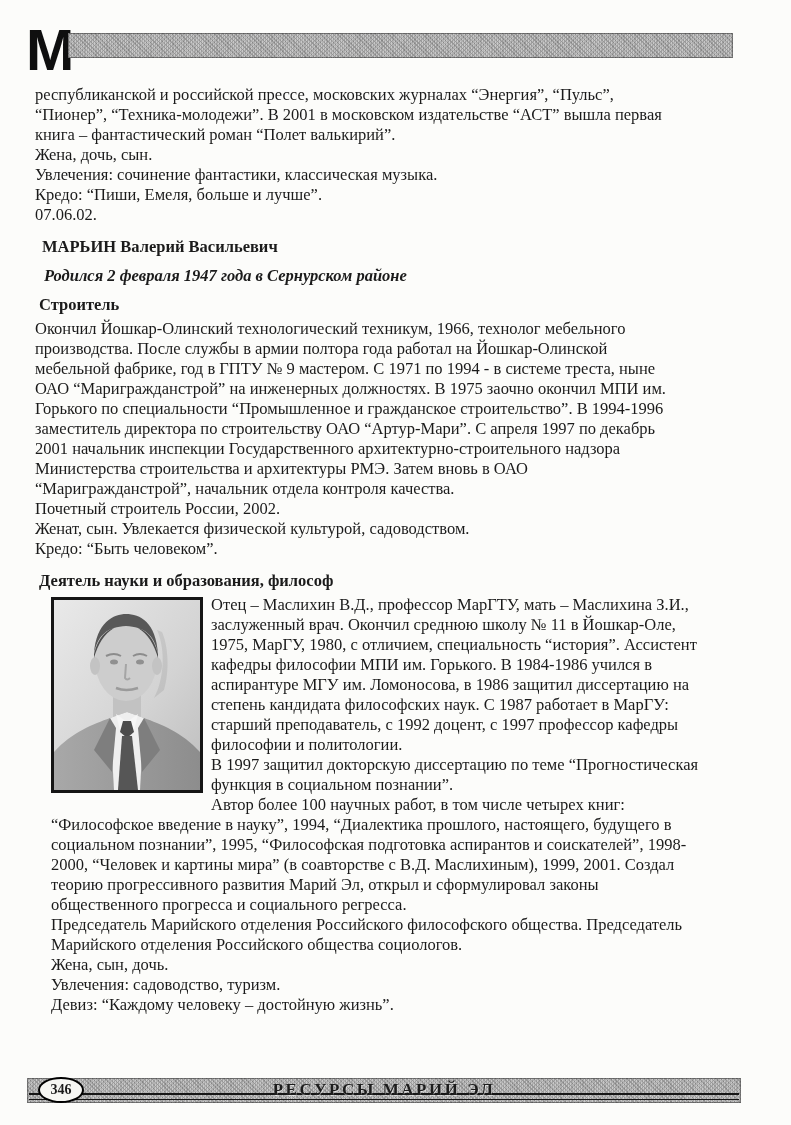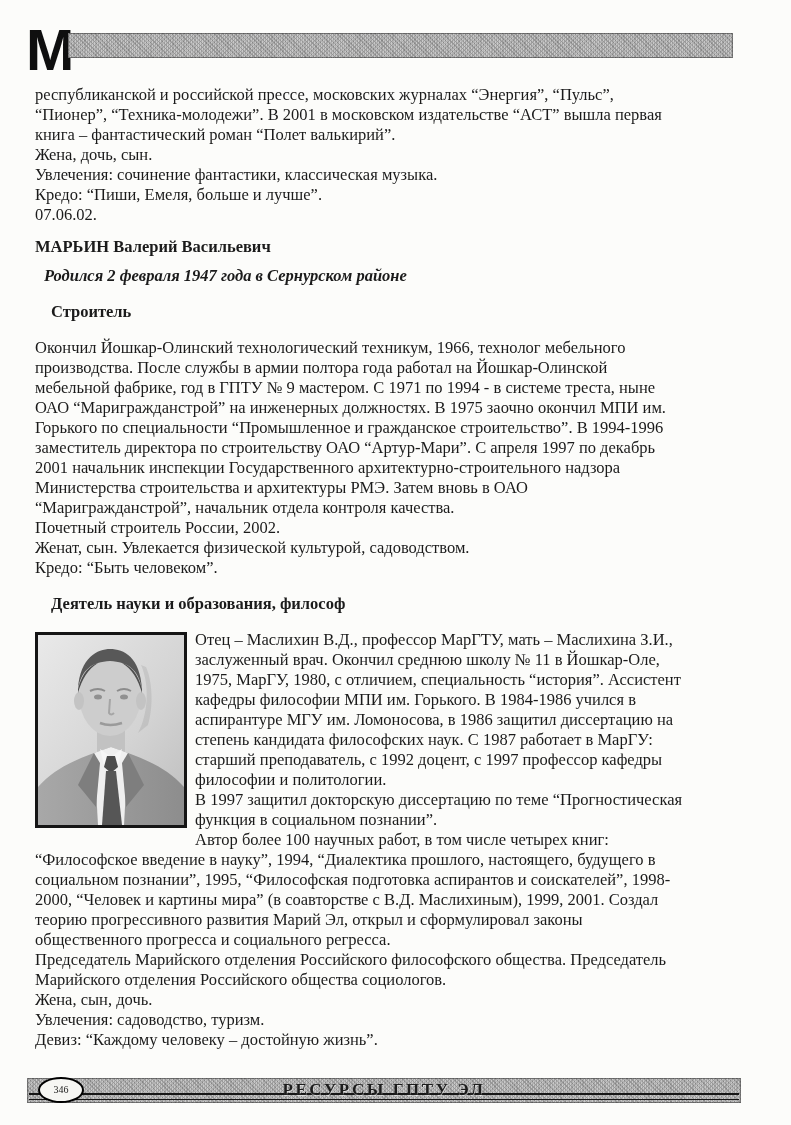--- a/index.html
+++ b/index.html
@@ -23,40 +23,40 @@
     box-shadow:inset 0 0 0 1px rgba(55,55,55,.55);
   }
   .header-bar{position:absolute;left:68px;top:33px;width:665px;height:25px;}
   
   .content{
     position:absolute;left:35px;top:85px;width:714px;
     font-size:16.5px;line-height:20px;
   }
   .lines{white-space:pre-line;margin:0;}
   .entry{margin-top:12px;}
-  .entry-name{font-size:16.5px;line-height:20px;font-weight:bold;margin:0;}
+  .entry-name{font-size:16.5px;line-height:20px;font-weight:bold;margin:7px;}
   .entry-born{margin:9px;font-weight:bold;font-style:italic;}
-  .entry-role{margin:16px;font-weight:bold;}
-  .entry-flow{overflow:visible;}
+  .entry-role{margin:4px;font-weight:bold;}
+  .entry-flow{overflow:visible;margin-left:16px;}
   .photo{
     float:left;width:146px;height:190px;
     border:3px solid #151515;background:#dcdcdc;
     margin:2px 8px 20px 0;padding:0;
   }
   .photo svg{display:block;width:100%;height:100%;}
   
   .footer-bar{position:absolute;left:27px;top:1078px;width:714px;height:25px;}
   .footer-rules{
     position:absolute;left:2px;right:2px;top:15px;height:4px;z-index:1;
     border-top:2px solid #161616;border-bottom:1px solid #161616;
   }
   .page-number{
     position:absolute;left:11px;top:-1px;width:42px;height:22px;z-index:3;
     background:#f6f6f3;border:2.5px solid #000;border-radius:50%;
-    text-align:center;font-weight:normal;font-size:10px;line-height:22px;
+    text-align:center;font-weight:bold;font-size:14px;line-height:22px;
   }
   .footer-title{
     position:absolute;left:0;right:0;top:0;height:25px;z-index:2;
     text-align:center;font-weight:bold;font-size:17px;line-height:23px;
     letter-spacing:2.5px;color:#1d1d1d;
     text-shadow:0.5px 0.5px 0 rgba(255,255,255,.55);
   }
 </style>
 </head>
 <body>
@@ -170,16 +170,16 @@
 Увлечения: садоводство, туризм.
 Девиз: “Каждому человеку – достойную жизнь”.</p>
       </div>
     </section>
 
   </div>
 
   <div class="footer-bar texture">
     <div class="footer-rules"></div>
     <span class="page-number">346</span>
-    <span class="footer-title">РЕСУРСЫ ГПТУ ЭЛ</span>
+    <span class="footer-title">РЕСУРСЫ МАРИЙ ЭЛ</span>
   </div>
 
 </div>
 
 </body></html>

